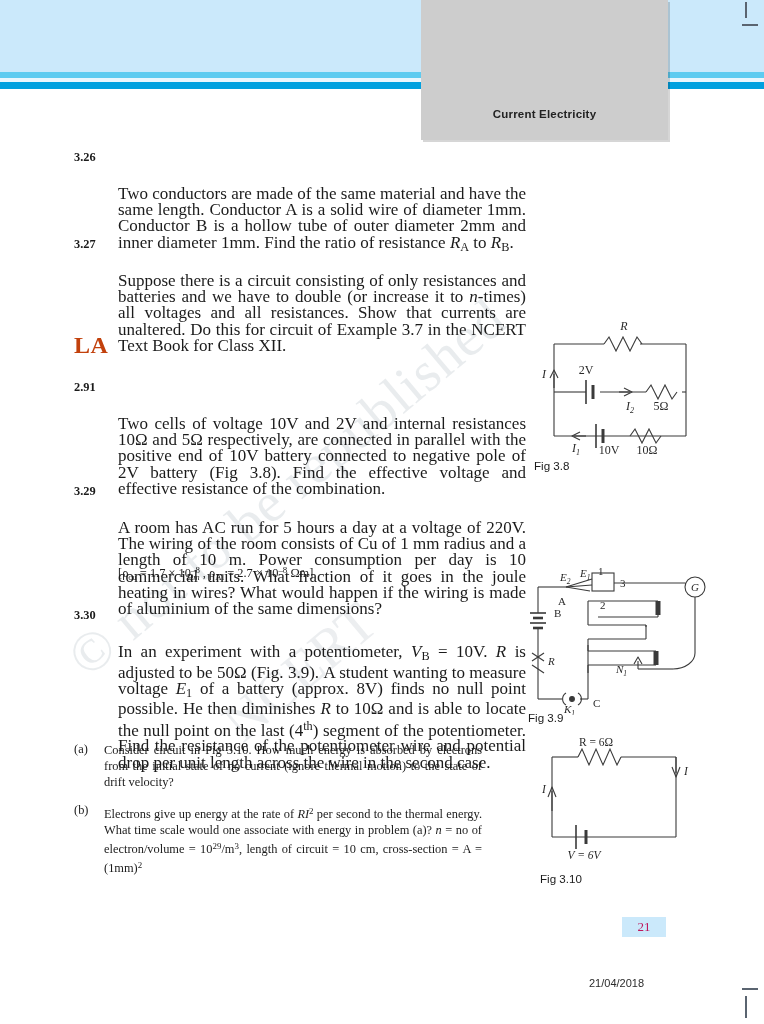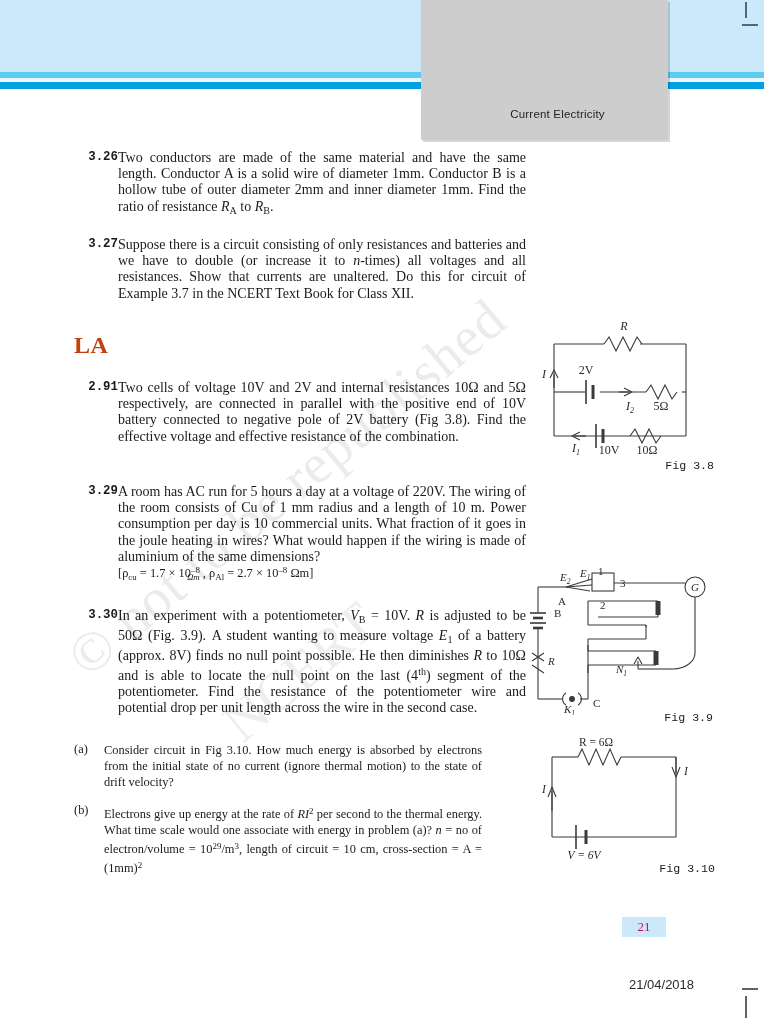--- a/index.html
+++ b/index.html
@@ -16,24 +16,24 @@
   .header-tint{position:absolute;left:0;top:0;width:764px;height:72px;background:#cbe9fb;}
   .band-light{position:absolute;left:0;top:72px;width:764px;height:6px;background:#5ecbf0;}
   .band-gap{position:absolute;left:0;top:78px;width:764px;height:4px;background:#e9f6fd;}
   .band-dark{position:absolute;left:0;top:82px;width:764px;height:7px;background:#00a0df;}
   .chapter-plate{
     position:absolute;left:421px;top:0;width:247px;height:140px;
     background:#cdcdcd;
     box-shadow:2px 2px 0 rgba(0,0,0,.16);
   }
   .chapter-title{
-    position:absolute;left:434px;top:108px;width:247px;
+    position:absolute;left:421px;top:108px;width:247px;
     text-align:center;
     font-family:"Liberation Sans", sans-serif;
-    font-weight:normal;font-size:11.5px;color:#232323;
+    font-weight:bold;font-size:11.5px;color:#232323;
     letter-spacing:.2px;
   }
   .crop-v{position:absolute;left:745px;top:2px;width:1.5px;height:16px;background:#5a6470;}
   .crop-h{position:absolute;left:742px;top:24px;width:16px;height:1.5px;background:#5a6470;}
   .crop-bv{position:absolute;left:745px;top:996px;width:1.5px;height:22px;background:#5a6470;}
   .crop-bh{position:absolute;left:742px;top:988px;width:16px;height:1.5px;background:#5a6470;}
 
   
   .watermark{
     position:absolute;left:55px;top:640px;
@@ -49,60 +49,60 @@
     font-family:"Liberation Serif", serif;
     font-size:56px;color:rgba(120,135,150,.14);
     white-space:nowrap;pointer-events:none;
   }
 
   
   .qblock{position:absolute;display:flex;}
   .qnum{
     width:44px;flex:0 0 44px;
     font-weight:bold;font-size:12.4px;
-    font-family:Liberation Mono, monospace;
-    text-align:right;
+    font-family:Liberation Serif, serif;
   }
   .qtext{
-    width:408px;font-size:14px;line-height:16.2px;
+    width:408px;font-size:17px;line-height:16.2px;
     text-align:justify;
+    margin-top:36px;
   }
   .sub{font-size:.72em;vertical-align:-0.28em;}
   .sup{font-size:.72em;vertical-align:.45em;}
   i{font-style:italic;}
   .la-head{
     position:absolute;left:74px;top:332px;
     font-family:"Liberation Serif", serif;
     font-weight:bold;font-size:24px;
     color:#c2410c;letter-spacing:.5px;
   }
   .abrow{display:flex;}
   .ablab{width:30px;flex:0 0 30px;font-size:12.4px;}
   .abtxt{width:378px;font-size:12.4px;line-height:16.2px;text-align:justify;}
 
   
   .figbox{position:absolute;}
   .figcap{
-    text-align:right;font-size:11.6px;
-    font-family:Liberation Mono, monospace;margin-top:2px;
+    text-align:left;font-size:11.6px;
+    font-family:Liberation Sans, sans-serif;margin-top:2px;
   }
   svg{display:block;}
   svg text{font-family:"Liberation Serif", serif;fill:#2a2a2a;}
 
   
   .pagenum-box{
     position:absolute;left:622px;top:917px;width:44px;height:20px;
     background:#cbe9fb;
     display:flex;align-items:center;justify-content:center;
     font-size:13px;color:#be185d;
   }
   .date-stamp{
-    position:absolute;left:629px;top:977px;
+    position:absolute;left:589px;top:977px;
     font-family:"Liberation Sans", sans-serif;
-    font-size:13px;color:#2b2b2b;
+    font-size:11px;color:#2b2b2b;
   }
 </style>
 </head>
 <body>
 
 <div class="header-wrap">
   <div class="header-tint"></div>
   <div class="band-light"></div>
   <div class="band-gap"></div>
   <div class="band-dark"></div>
@@ -296,17 +296,17 @@
       <path d="M12 76 L12 56"></path>
       <path d="M8 62 L12 52 L16 62" stroke-linejoin="round"></path>
       <path d="M136 22 L136 38"></path>
       <path d="M132 32 L136 42 L140 32" stroke-linejoin="round"></path>
     </g>
     <text x="56" y="11" font-size="11.5" text-anchor="middle">R = 6Ω</text>
     <text x="44" y="124" font-size="11.5" text-anchor="middle" font-style="italic">V = 6V</text>
     <text x="2" y="58" font-size="11.5" font-style="italic">I</text>
     <text x="144" y="40" font-size="11.5" font-style="italic">I</text>
   </svg>
-  <div class="figcap" style="margin-top:2px;">Fig 3.10</div>
+  <div class="figcap" style="margin-top:12px;">Fig 3.10</div>
 </div>
 
 <div class="pagenum-box">21</div>
 <div class="date-stamp">21/04/2018</div>
 
 </body></html>

